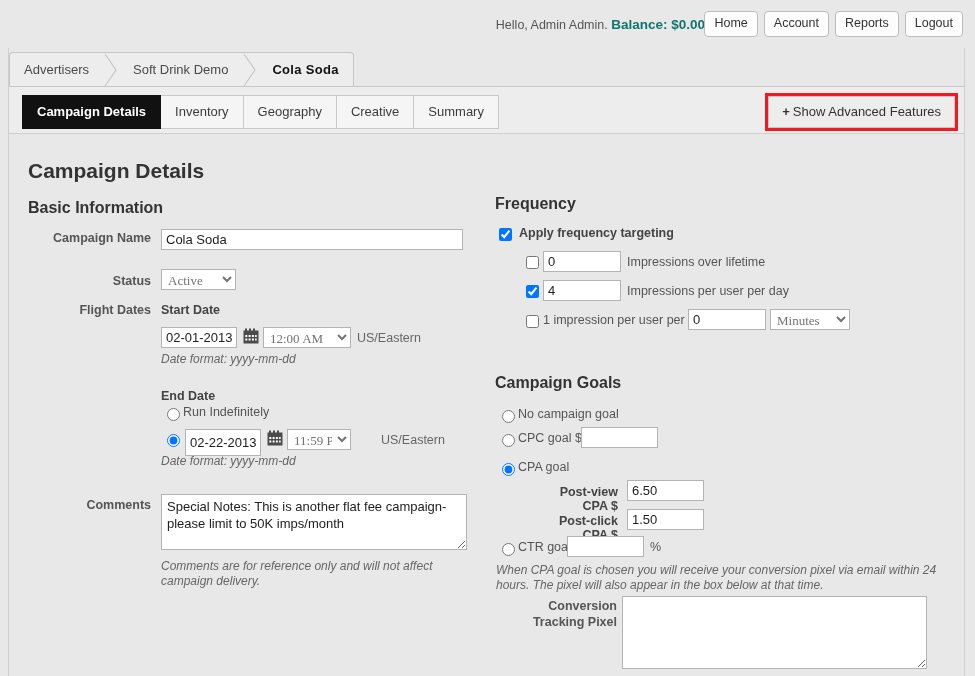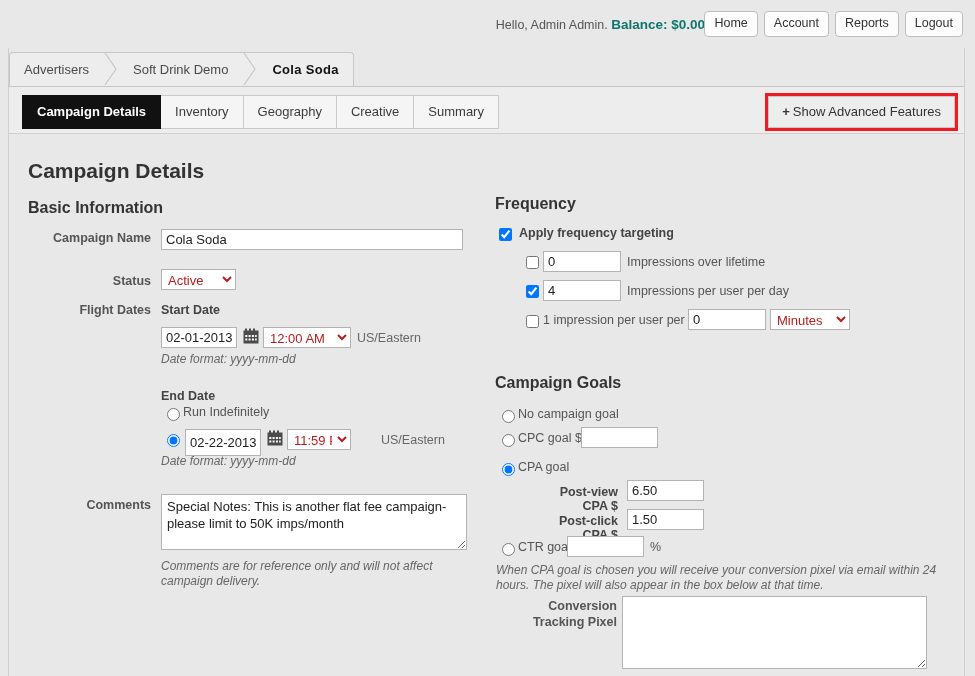--- a/index.html
+++ b/index.html
@@ -77,21 +77,21 @@
     position: absolute; left: 9px; top: 52px;
     height: 34px;
     display: flex; align-items: stretch;
   }
   .crumb-box {
     position: relative;
     background: #ededed;
     border: 1px solid #c6c6c6;
     border-bottom: none;
     border-radius: 4px 4px 0 0;
-    display: flex; align-items: flex-end;
+    display: flex; align-items: center;
     height: 34px;
     padding: 0 0 0 0;
   }
   .crumb {
     position: relative;
     display: flex; align-items: center;
     height: 34px;
     padding: 0 14px 0 14px;
     font-size: 13px;
     color: #4a4a4a;
@@ -194,23 +194,23 @@
     font-size: 13px;
     color: #222;
     padding: 2px 4px;
     outline: none;
   }
   textarea.txt { resize: both; padding: 3px 5px; line-height: 17px; }
   select.sel {
     position: absolute;
     border: 1px solid #b3b3b3;
     background: #fff;
-    font-family: Liberation Sans, sans-serif;
+    font-family: Liberation Serif, serif;
     font-size: 13px;
-    color: #b91c1c;
+    color: #737373;
     padding: 2px 2px;
     outline: none;
   }
   .cal-icon {
     position: absolute;
     width: 16px; height: 16px;
     cursor: pointer;
   }
   input[type=checkbox], input[type=radio] {
     position: absolute; margin: 0; cursor: pointer;

